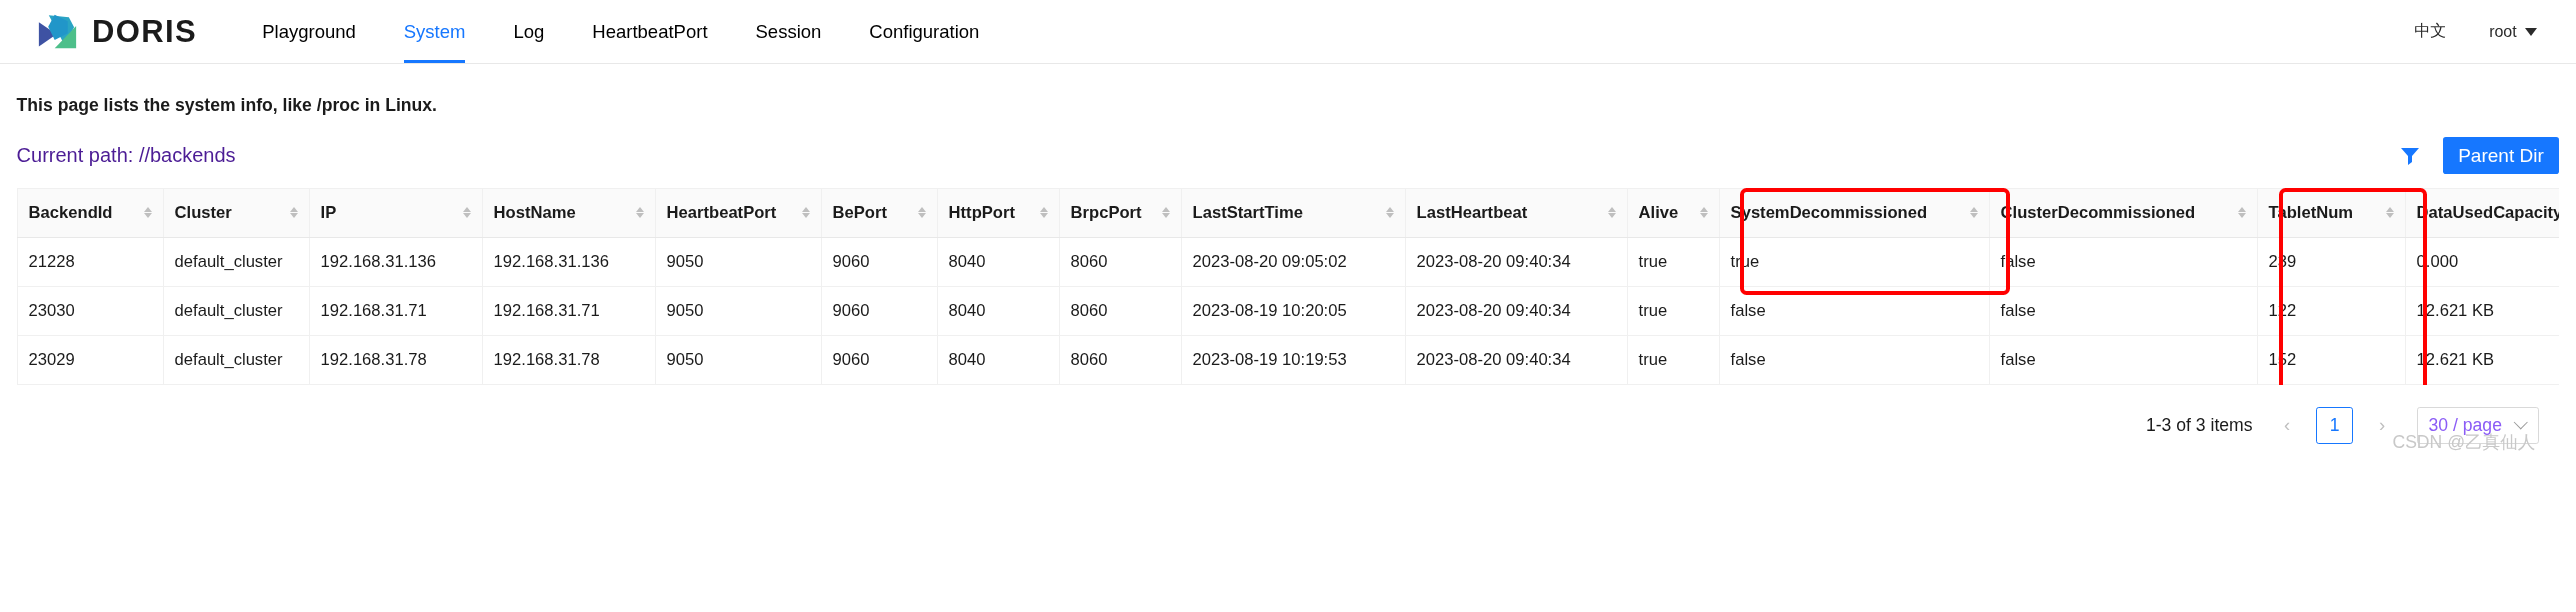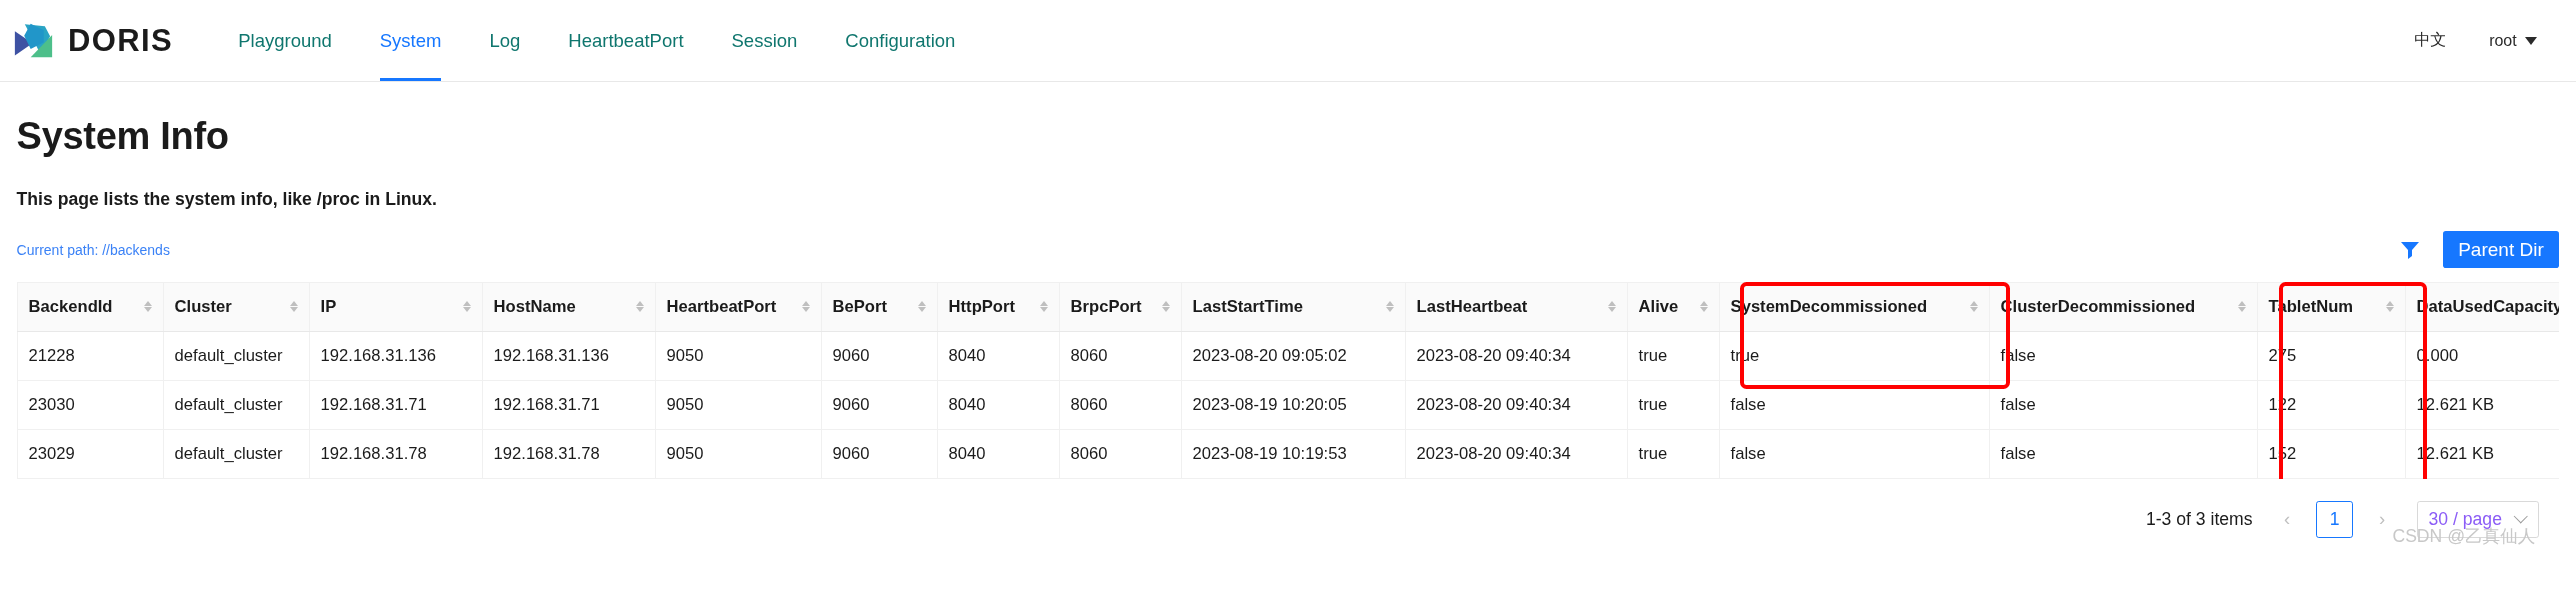--- a/index.html
+++ b/index.html
@@ -6,39 +6,39 @@
   html, body {
     width: 2576px;
     height: 612px;
     background: #ffffff;
     font-family: "Liberation Sans", sans-serif;
     overflow: hidden;
   }
 
   
   .topbar {
-    height: 82px;
+    height: 64px;
     border-bottom: 0.9px solid #e8e8e8;
     display: flex;
     align-items: center;
-    padding: 0 39px 0 12px;
+    padding: 0 39px 0 36px;
     position: relative;
   }
   .brand { display: flex; align-items: center; gap: 13px; margin-right: 41px; }
   .logo-mark { width: 43px; height: 41px; display: block; }
   .brand-name {
     font-size: 31px;
     font-weight: bold;
     letter-spacing: 1.4px;
     color: #1b1b1b;
   }
   .nav-items { display: flex; align-items: center; height: 100%; }
   .nav-item {
     font-size: 18.5px;
-    color: #0f766e;
+    color: #000000;
     padding: 0 24px;
     height: 100%;
     display: flex;
     align-items: center;
     cursor: pointer;
     position: relative;
     white-space: nowrap;
   }
   .nav-item.active { color: #1677ff; }
   .nav-item.active::after {
@@ -87,22 +87,22 @@
     margin-top: 31px;
   }
   .path-row {
     margin-top: 24px;
     display: flex;
     align-items: center;
     position: relative;
     height: 31px;
   }
   .current-path {
-    font-size: 14px;
-    color: #3b82f6;
+    font-size: 20px;
+    color: #4c1d95;
     cursor: pointer;
   }
   .path-actions {
     margin-left: auto;
     display: flex;
     align-items: center;
     gap: 20.3px;
   }
   .funnel-icon { cursor: pointer; display: block; }
   .parent-dir-btn {
@@ -268,21 +268,20 @@
   <div class="nav-right">
     <div class="lang">中文</div>
     <div class="user">
       <span>root</span>
       <span class="caret-down"></span>
     </div>
   </div>
 </div>
 
 <div class="page">
-  <h1 class="page-title">System Info</h1>
   <div class="page-desc">This page lists the system info, like /proc in Linux.</div>
 
   <div class="path-row">
     <span class="current-path">Current path: //backends</span>
     <div class="path-actions">
       <svg class="funnel-icon" width="24" height="24" viewBox="0 0 24 24">
         <path d="M3 4h18l-7 8v6l-4 3v-9L3 4z" fill="#1677ff"></path>
       </svg>
       <button class="parent-dir-btn">Parent Dir</button>
     </div>
@@ -450,21 +449,21 @@
           <td>192.168.31.136</td>
           <td>9050</td>
           <td>9060</td>
           <td>8040</td>
           <td>8060</td>
           <td>2023-08-20 09:05:02</td>
           <td>2023-08-20 09:40:34</td>
           <td>true</td>
           <td>true</td>
           <td>false</td>
-          <td>275</td>
+          <td>239</td>
           <td>0.000</td>
         </tr>
         <tr>
           <td class="link-cell">23030</td>
           <td>default_cluster</td>
           <td>192.168.31.71</td>
           <td>192.168.31.71</td>
           <td>9050</td>
           <td>9060</td>
           <td>8040</td>

